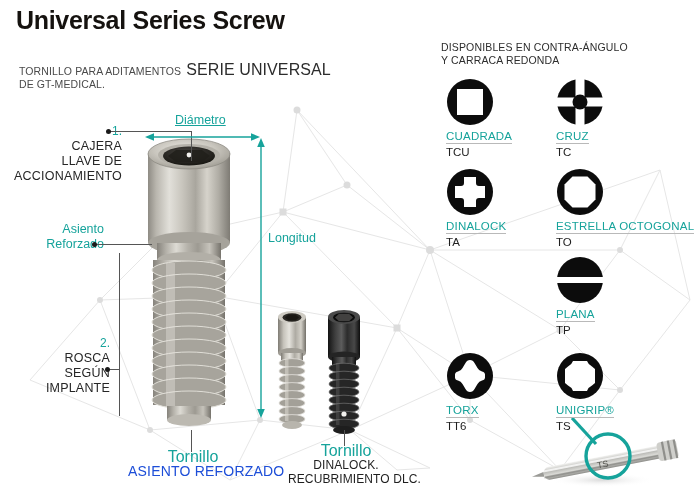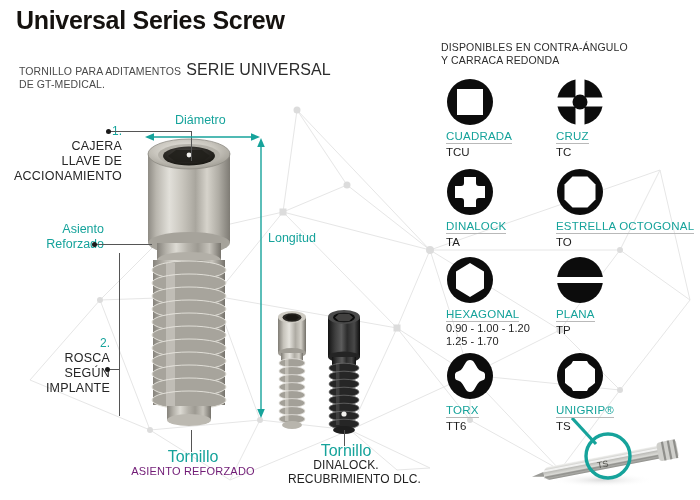--- a/index.html
+++ b/index.html
@@ -38,21 +38,21 @@
   .dot { position:absolute; width:5px; height:5px; border-radius:50%; background:#1a1a1a; z-index:7; }
   .lead { position:absolute; background:#555; height:1px; z-index:6; }
   .leadv { position:absolute; background:#555; width:1px; z-index:6; }
 
   
   .dimlabel { position:absolute; color:#16a39b; font-size:12.5px; z-index:7; white-space:nowrap; }
 
   
   .bcap { position:absolute; z-index:7; text-align:center; line-height:14px; }
   .bcap .t1 { color:#16a39b; font-size:16px; }
-  .bcap .t2 { color:#701a75; font-size:11px; letter-spacing:0.2px; white-space:nowrap; }
+  .bcap .t2 { color:#1d4ed8; font-size:14px; letter-spacing:0.2px; white-space:nowrap; }
   .bcap .t3 { color:#1f1f1f; font-size:12px; letter-spacing:0.1px; white-space:nowrap; }
 
   
   .rhead { position:absolute; left:441px; top:41px; z-index:6; line-height:12.5px; }
   .rhead div { font-size:10.5px; color:#2d2d2d; letter-spacing:0.15px; white-space:nowrap; }
 
   .drivecell { position:absolute; z-index:6; }
   .drivecell .glyph { width:48px; height:48px; display:block; }
   .drivecell .nm {
     font-size:11.5px; color:#16a39b; letter-spacing:0.2px; white-space:nowrap;
@@ -213,21 +213,21 @@
   <div class="callout co3">
     <div class="num">2.</div>
     <div class="txt">ROSCA</div>
     <div class="txt">SEGÚN</div>
     <div class="txt">IMPLANTE</div>
   </div>
   <div class="dot" style="left:105px; top:367px;"></div>
   <div class="lead" style="left:109px; top:369px; width:10px;"></div>
   <div class="leadv" style="left:119px; top:253px; height:163px;"></div>
 
-  <div class="dimlabel" style="left:175px; top:113px;">Diámetro</div>
+  <div class="dimlabel" style="left:175px; top:113px;text-decoration:underline;">Diámetro</div>
   <svg style="position:absolute;left:145px;top:130px;width:115px;height:14px;z-index:7;" viewBox="0 0 115 14">
     <line x1="7" y1="7" x2="108" y2="7" stroke="#16a39b" stroke-width="1.4"></line>
     <path d="M0 7 L9 3.2 L9 10.8 Z" fill="#16a39b"></path>
     <path d="M115 7 L106 3.2 L106 10.8 Z" fill="#16a39b"></path>
   </svg>
 
   <div class="dimlabel" style="left:268px; top:231px;">Longitud</div>
   <svg style="position:absolute;left:254px;top:138px;width:14px;height:280px;z-index:7;" viewBox="0 0 14 280">
     <line x1="7" y1="7" x2="7" y2="273" stroke="#16a39b" stroke-width="1.4"></line>
     <path d="M7 0 L3.2 9 L10.8 9 Z" fill="#16a39b"></path>
@@ -362,29 +362,20 @@
 
   <div class="drivecell" style="left:556px; top:168px;">
     <svg class="glyph" viewBox="0 0 48 48">
       <circle cx="24" cy="24" r="23" fill="#0c0c0c"></circle>
       <path d="M16.5 8.5 L31.5 8.5 L39.5 16.5 L39.5 31.5 L31.5 39.5 L16.5 39.5 L8.5 31.5 L8.5 16.5 Z" fill="#ffffff"></path>
     </svg>
     <div><span class="nm">ESTRELLA OCTOGONAL</span></div>
     <div class="code">TO</div>
   </div>
 
-  <div class="drivecell" style="left:446px; top:256px;">
-    <svg class="glyph" viewBox="0 0 48 48">
-      <circle cx="24" cy="24" r="23" fill="#0c0c0c"></circle>
-      <path d="M24 7 L38 15.5 L38 32.5 L24 41 L10 32.5 L10 15.5 Z" fill="#ffffff"></path>
-    </svg>
-    <div><span class="nm">HEXAGONAL</span></div>
-    <div class="code2">0.90 - 1.00 - 1.20</div>
-    <div class="code2">1.25 - 1.70</div>
-  </div>
 
   <div class="drivecell" style="left:556px; top:256px;">
     <svg class="glyph" viewBox="0 0 48 48">
       <circle cx="24" cy="24" r="23" fill="#0c0c0c"></circle>
       <rect x="0" y="21" width="48" height="6" fill="#ffffff"></rect>
     </svg>
     <div><span class="nm">PLANA</span></div>
     <div class="code">TP</div>
   </div>
 

